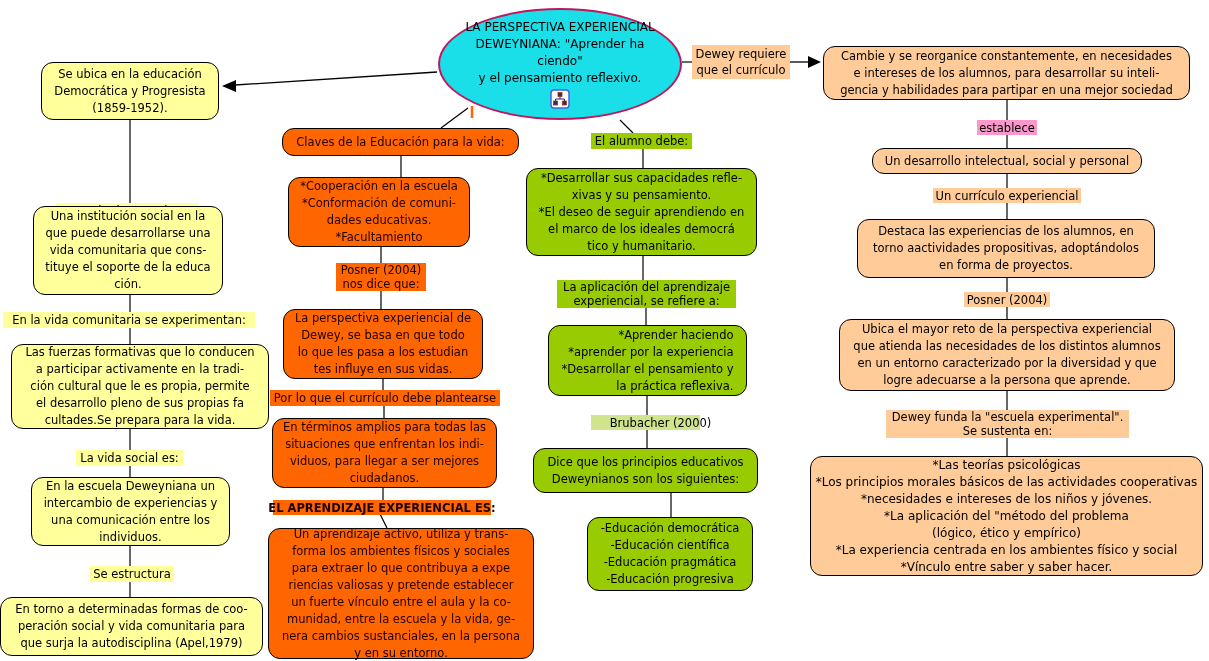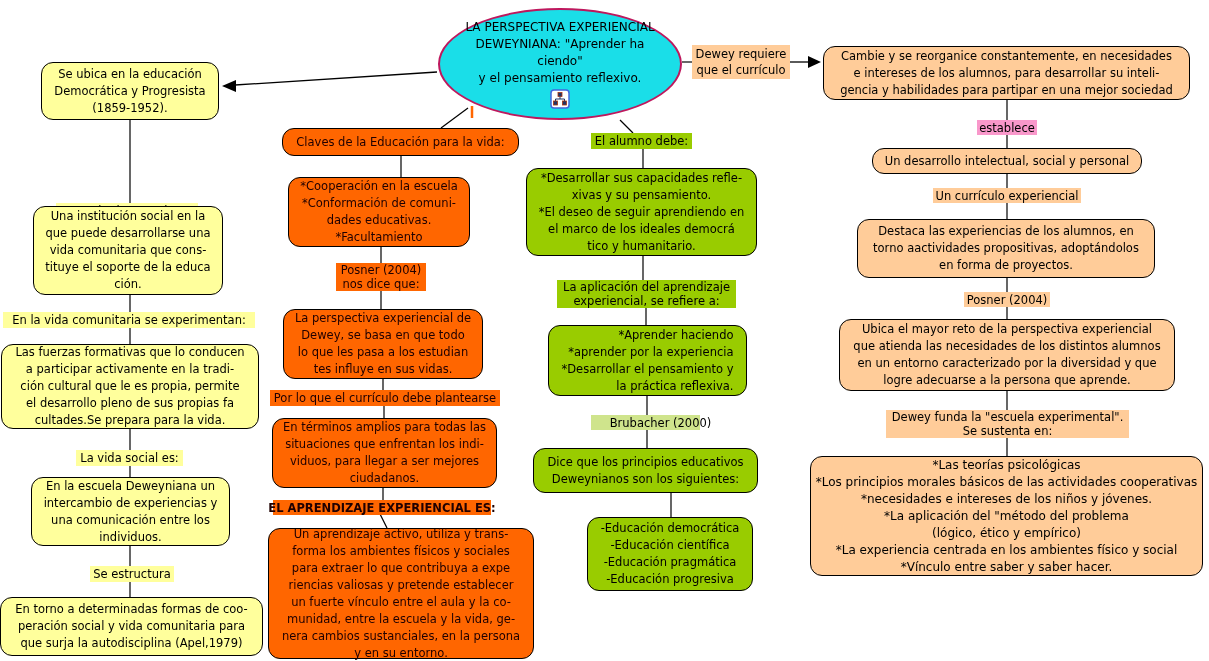--- a/index.html
+++ b/index.html
@@ -84,21 +84,21 @@
   <div class="node box c-yellow" style="left:41px;top:62px;width:178px;height:58px;">Se ubica en la educación
 Democrática y Progresista
 (1859-1952).</div>
   <div class="node label c-yellow" style="left:56px;top:158px;width:142px;height:16px;margin-top:45px;">Para John la escuela es:</div>
   <div class="node box c-yellow" style="left:33px;top:206px;width:190px;height:89px;">Una institución social en la
 que puede desarrollarse una
 vida comunitaria que cons-
 tituye el soporte de la educa
 ción.</div>
   <div class="node label c-yellow" style="left:3px;top:312px;width:252px;height:16px;">En la vida comunitaria se experimentan:</div>
-  <div class="node box c-yellow" style="left:1px;top:344px;width:258px;height:85px;">Las fuerzas formativas que lo conducen
+  <div class="node box c-yellow" style="left:11px;top:344px;width:258px;height:85px;">Las fuerzas formativas que lo conducen
 a participar activamente en la tradi-
 ción cultural que le es propia, permite
 el desarrollo pleno de sus propias fa
 cultades.Se prepara para la vida.</div>
   <div class="node label c-yellow" style="left:76px;top:450px;width:107px;height:16px;">La vida social es:</div>
   <div class="node box c-yellow" style="left:31px;top:477px;width:199px;height:69px;">En la escuela Deweyniana un
 intercambio de experiencias y
 una comunicación entre los
 individuos.</div>
   <div class="node label c-yellow" style="left:90px;top:566px;width:84px;height:16px;">Se estructura</div>

